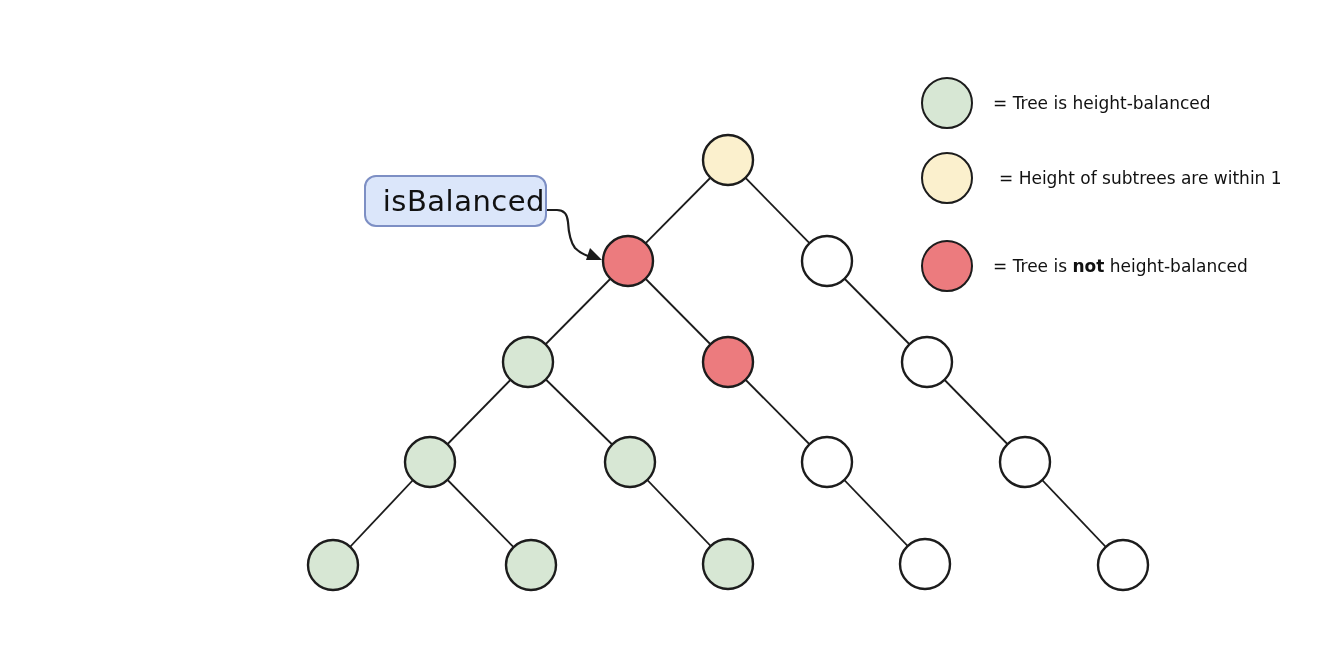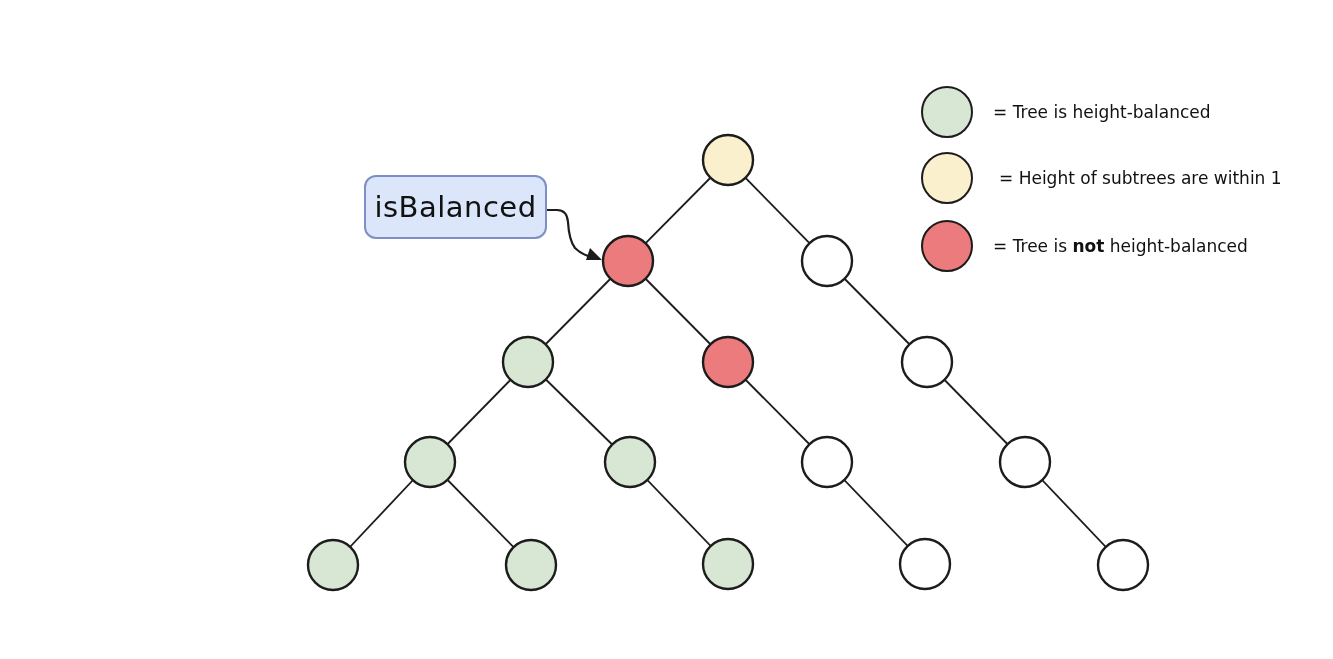--- a/index.html
+++ b/index.html
@@ -22,43 +22,43 @@
     left: 0;
     top: 0;
     width: 1333px;
     height: 659px;
   }
   .label-box {
     position: absolute;
     left: 364px;
     top: 175px;
     width: 183px;
-    height: 64px;
+    height: 52px;
     border: 2px solid #7d8fc4;
     border-radius: 12px;
     background: #dbe6fa;
     display: flex;
     align-items: center;
-    justify-content: center;
+    justify-content: flex-end;
     box-sizing: border-box;
   }
   .label-box span {
     font-size: 29px;
     color: #111111;
     letter-spacing: 0.5px;
   }
   .legend { position: absolute; left: 0; top: 0; }
   .legend-row {
     position: absolute;
     display: flex;
     align-items: center;
   }
-  .legend-row.row-1 { left: 921px; top: 86px; }
+  .legend-row.row-1 { left: 921px; top: 77px; }
   .legend-row.row-2 { left: 921px; top: 152px; text-align: right; }
-  .legend-row.row-3 { left: 921px; top: 220px; }
+  .legend-row.row-3 { left: 921px; top: 240px; }
   .legend-swatch {
     width: 52px;
     height: 52px;
     border: 2.5px solid #1c1c1c;
     border-radius: 50%;
     box-sizing: border-box;
     flex: 0 0 auto;
   }
   .legend-text {
     margin-left: 20px;

